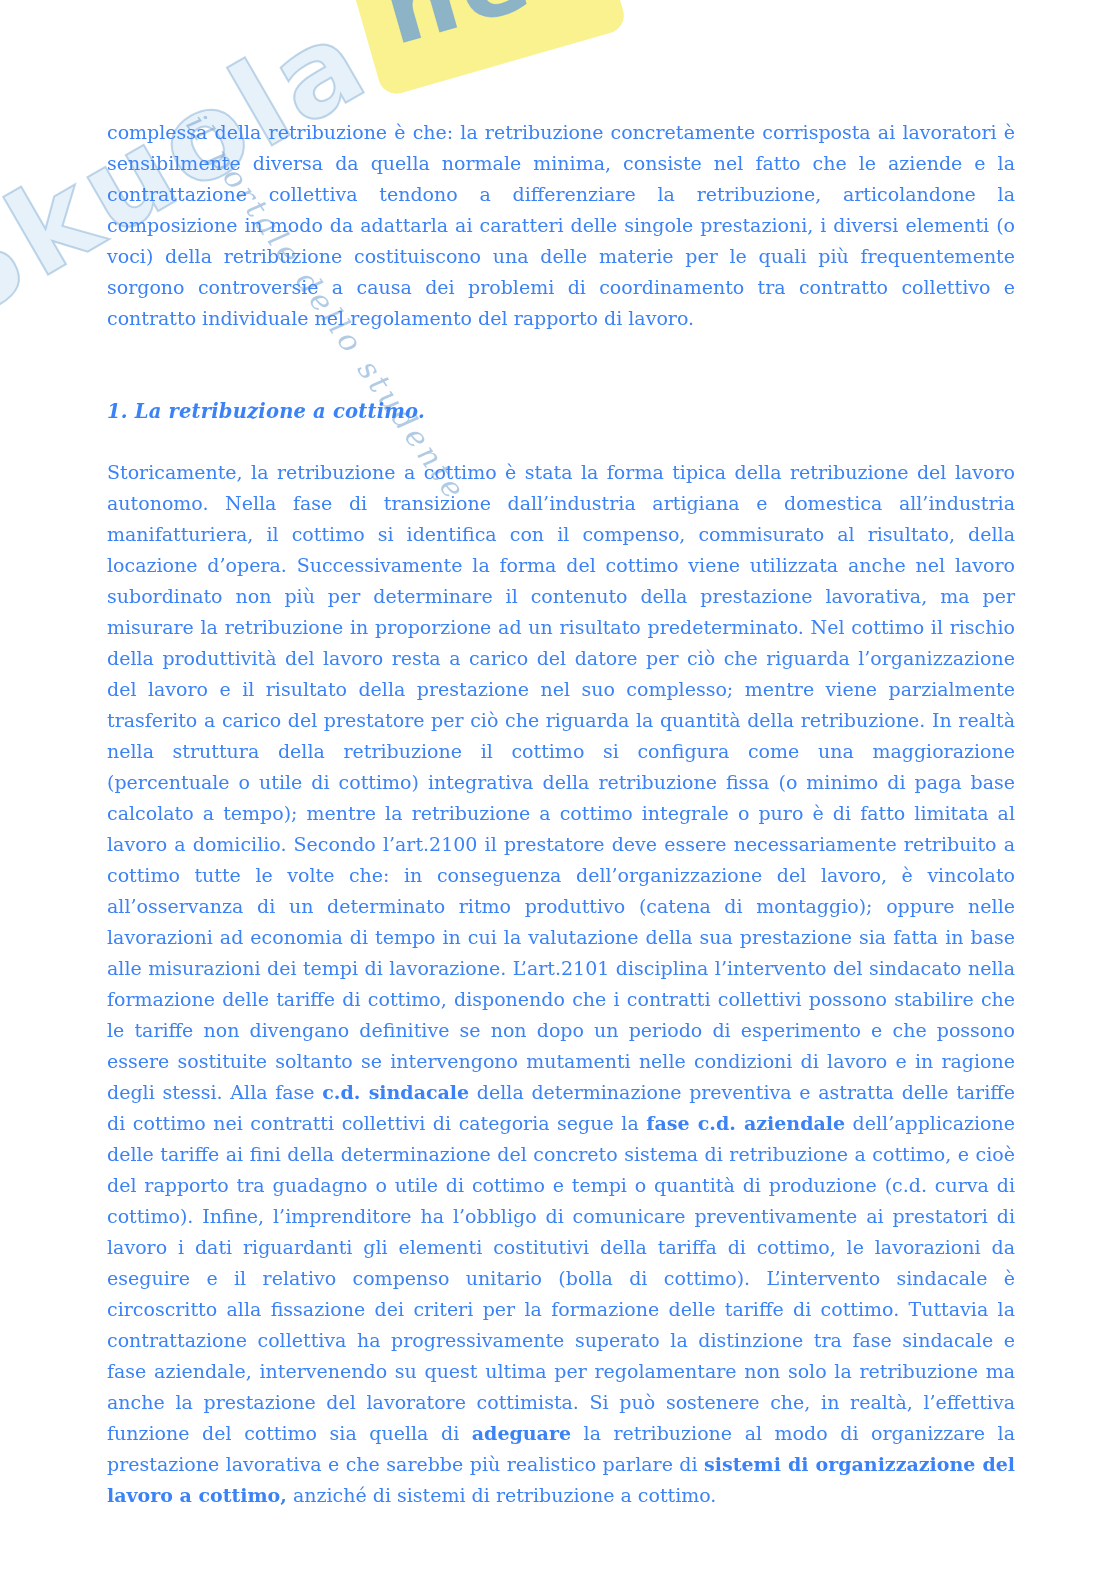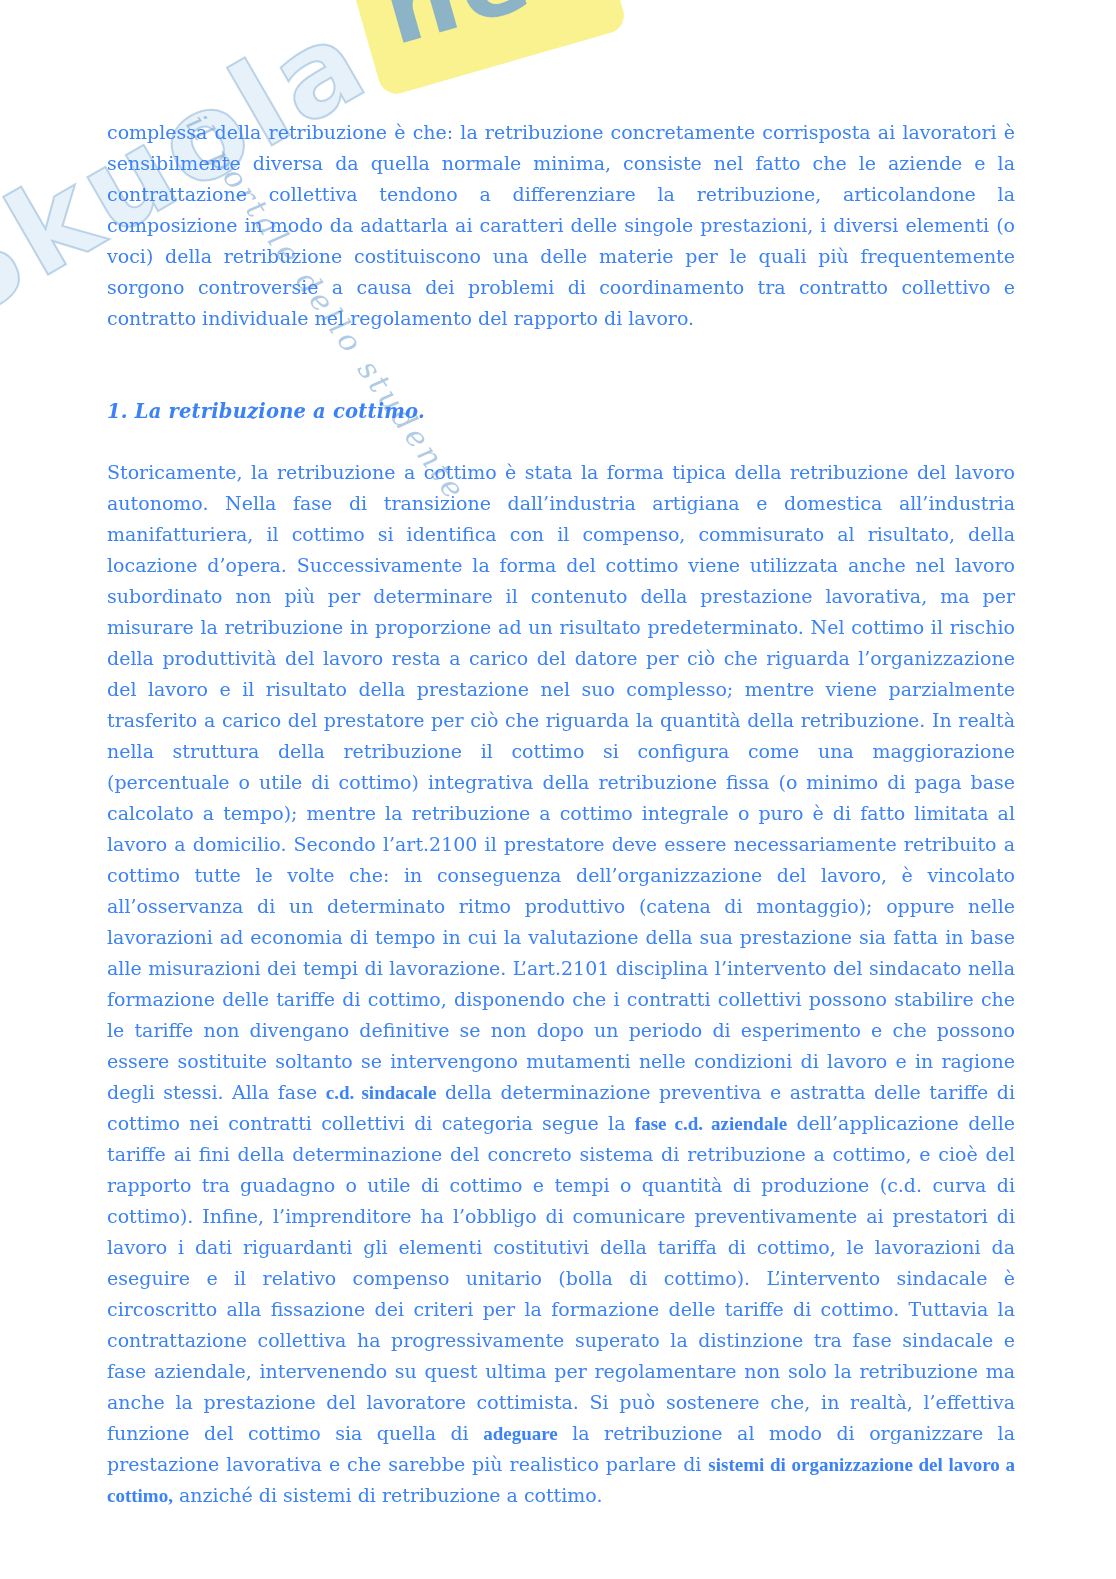--- a/index.html
+++ b/index.html
@@ -81,21 +81,21 @@
   p.para { margin: 0; }
   .heading {
     margin: 62px 0 30px 0;
     font-size: 19.5px;
     line-height: 31px;
     font-weight: bold;
     font-style: italic;
     letter-spacing: 0.2px;
     text-align: left;
   }
-  .content b { font-weight: bold; font-family: Liberation Serif, serif; }
+  .content b { font-weight: bold; }
 </style>
 </head>
 <body>
 
 <div class="page">
 
   <div class="watermark" aria-hidden="true">
     <div class="wm-brand"><span>Skuola</span><span class="wm-badge"><span>net</span></span></div>
     <div class="wm-tagline">il portale dello studente</div>
   </div>

